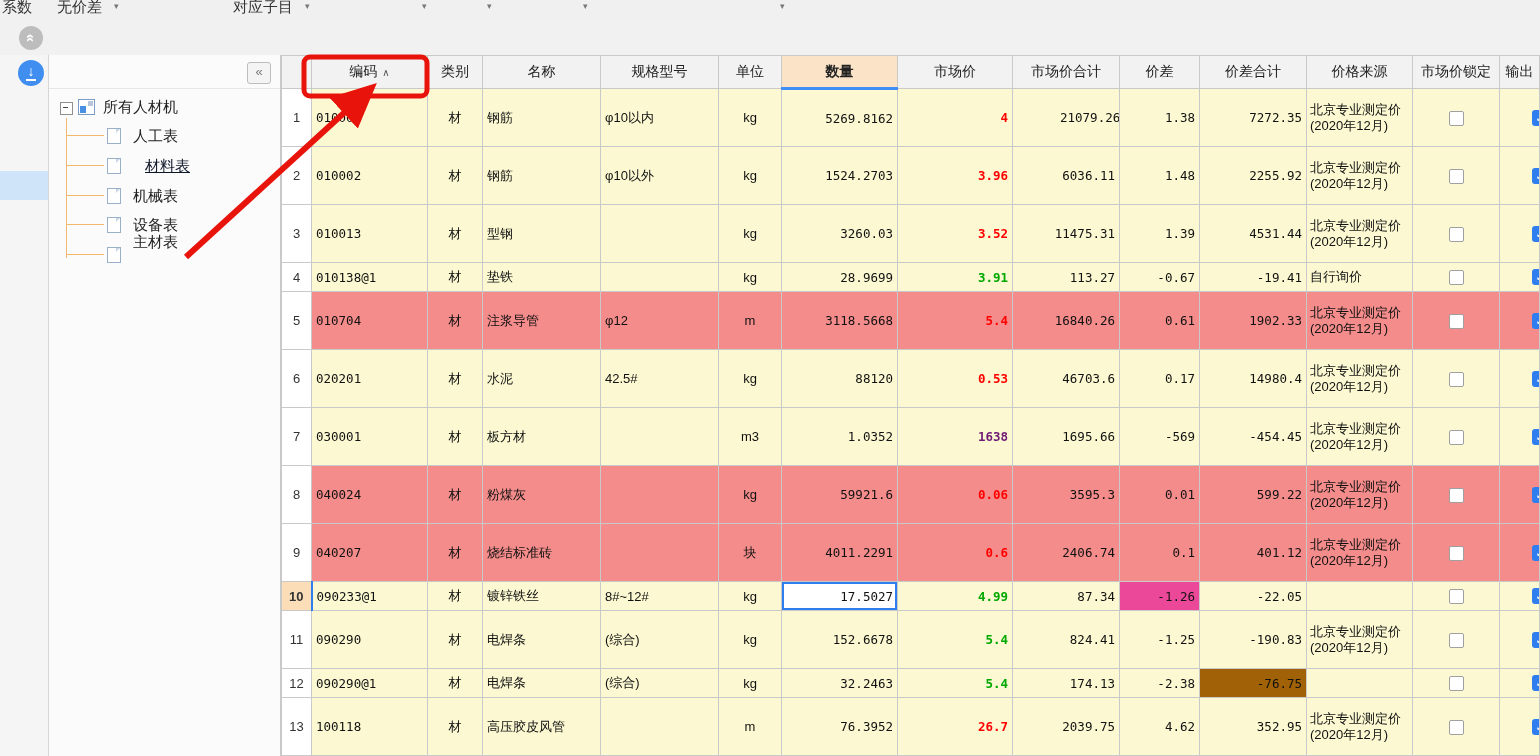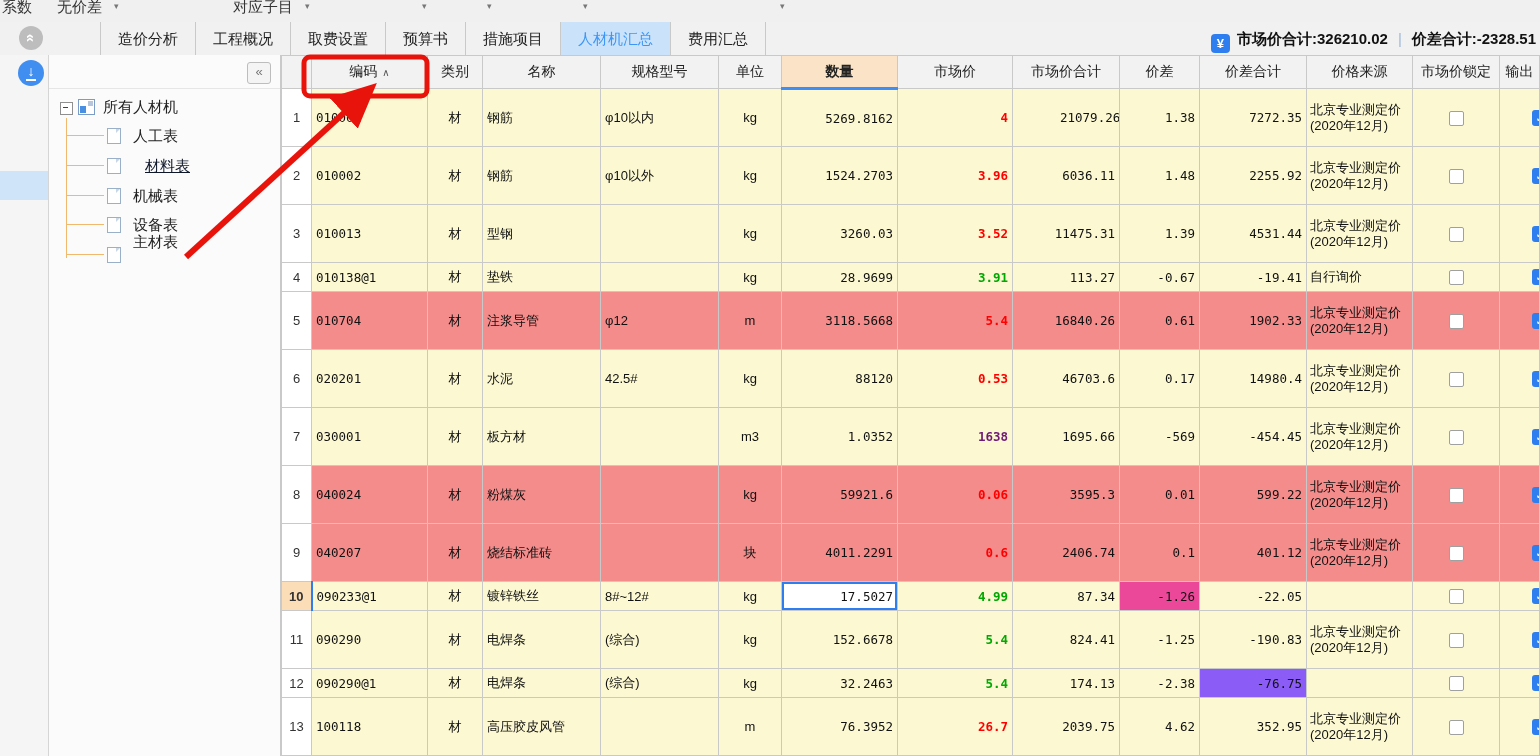--- a/index.html
+++ b/index.html
@@ -78,24 +78,20 @@
       <span class="tb-item" style="left: 233px;">对应子目</span>
       <span class="tb-caret" style="left: 305px;">▾</span>
       <span class="tb-caret" style="left: 422px;">▾</span>
       <span class="tb-caret" style="left: 487px;">▾</span>
       <span class="tb-caret" style="left: 583px;">▾</span>
       <span class="tb-caret" style="left: 780px;">▾</span>
     </div>
 
   <div class="tab-bar">
     <div class="circle-btn btn-collapse-all"><span class="g">«</span></div>
-    <div class="tabs"><div class="tab">造价分析</div><div class="tab">工程概况</div><div class="tab">取费设置</div><div class="tab">预算书</div><div class="tab">措施项目</div><div class="tab" style="background: rgb(203, 227, 250); color: rgb(61, 150, 247);">人材机汇总</div><div class="tab">费用汇总</div></div>
-    <div class="summary">
-      <span class="yuan-ico" style="background: rgb(46, 126, 240);">¥</span><span>市场价合计</span><span>:</span><span>326210.02</span><span class="sum-div">|</span><span>价差合计</span><span>:</span><span>-2328.51</span>
-    </div>
   </div>
 
   <div class="left-rail">
     <div class="circle-btn btn-download">
       <span class="g">↓</span>
         <span class="bar"></span>
     </div>
     <div class="rail-sel" style="background: rgb(207, 228, 249);"></div>
   </div>
 
@@ -370,21 +366,21 @@
             <td class="k-num" style="background: rgb(255, 255, 255);">12</td>
             <td class="k-code mono" style="background: rgb(252, 249, 210);">090290@1</td>
             <td class="k-category" style="background: rgb(252, 249, 210);">材</td>
             <td class="k-name" style="background: rgb(252, 249, 210);">电焊条</td>
             <td class="k-spec" style="background: rgb(252, 249, 210);">(综合)</td>
             <td class="k-unit" style="background: rgb(252, 249, 210);">kg</td>
             <td class="k-qty mono" style="background: rgb(252, 249, 210);">32.2463</td>
             <td class="k-market_price mono bold" style="background: rgb(252, 249, 210); color: rgb(0, 168, 0);">5.4</td>
             <td class="k-market_total mono" style="background: rgb(252, 249, 210);">174.13</td>
             <td class="k-price_diff mono" style="background: rgb(252, 249, 210);">-2.38</td>
-            <td class="k-price_diff_total mono" style="background: #8b5cf6;">-76.75</td>
+            <td class="k-price_diff_total mono" style="background: #a16207;">-76.75</td>
             <td class="k-source" style="background: rgb(252, 249, 210);"></td>
             <td class="k-lock" style="background: rgb(252, 249, 210);"><span class="cb"></span></td>
             <td class="k-output" style="background: rgb(252, 249, 210);">
               <span class="outbtn" style="background: rgb(46, 126, 240);">✓</span>
             </td>
           </tr>
           <tr style="height: 58px;">
             <td class="k-num" style="background: rgb(255, 255, 255);">13</td>
             <td class="k-code mono" style="background: rgb(252, 249, 210);">100118</td>
             <td class="k-category" style="background: rgb(252, 249, 210);">材</td>

